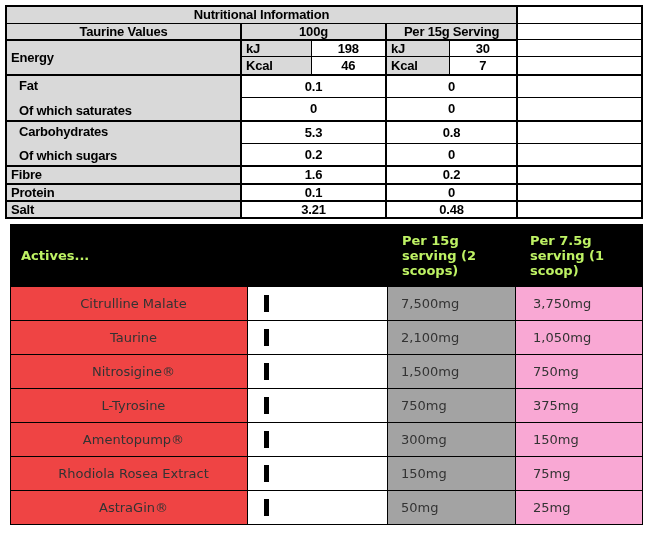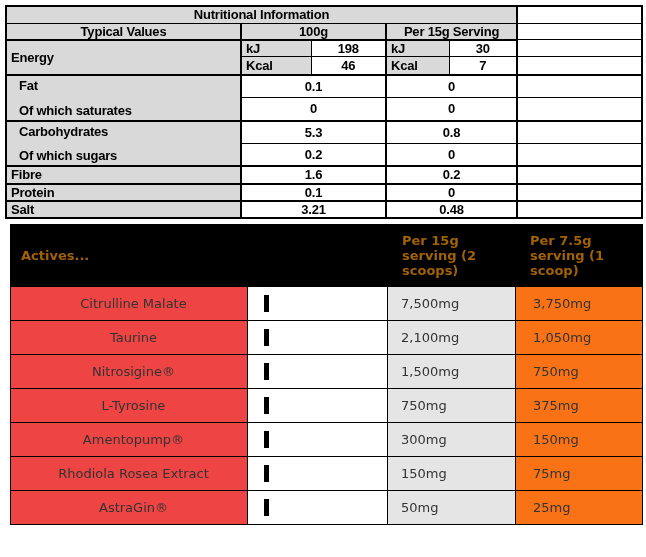--- a/index.html
+++ b/index.html
@@ -25,28 +25,28 @@
   .lbl2 .top-lbl { position:absolute; top:2px; left:12px; white-space:nowrap; }
   .lbl2 .bot-lbl { position:absolute; bottom:2px; left:12px; white-space:nowrap; }
 
   
   .actives {
     position:absolute; top:224px; left:10px; width:632px;
     font-family:"DejaVu Sans", sans-serif; font-size:13px; color:#333;
   }
   .actives td, .actives th { border:1px solid #000; vertical-align:middle; text-align:left; }
   .actives .hdr th {
-    background:#000; color:#a16207; font-weight:bold; border:1px solid #000;
+    background:#000; color:#bef264; font-weight:bold; border:1px solid #000;
     line-height:15px; padding:6px 28px 6px 14px;
   }
   .actives .hdr th.first { padding-left:10px;margin-left:16px; }
   .actives td.name { padding-left:10px; background:#ef4444;text-align:center; }
   .actives td.mark { padding-left:16px; background:#fff; }
-  .actives td.v15 { padding-left:13px; background:#e5e5e5; }
-  .actives td.v75 { padding-left:17px; background:#f97316; }
+  .actives td.v15 { padding-left:13px; background:#a3a3a3; }
+  .actives td.v75 { padding-left:17px; background:#f9a8d4; }
   .bar { display:inline-block; width:5px; height:17px; background:#000; vertical-align:middle; }
 </style>
 </head>
 <body>
 
 <div class="page">
 
   <table class="nutri">
     <colgroup>
       <col style="width:235px">
@@ -57,21 +57,21 @@
         <col style="width:125px">
     </colgroup>
 
     <tbody>
         <tr style="height:17px">
       <td colspan="5" class="gray center rb2">Nutritional Information</td>
       <td></td>
     </tr>
 
     <tr style="height:16px">
-      <td class="gray center rb2 bb2">Typical Values</td>
+      <td class="gray center rb2 bb2">Taurine Values</td>
       <td colspan="2" class="gray center rb2 bb2">100g</td>
       <td colspan="2" class="gray center rb2 bb2">Per 15g Serving</td>
       <td></td>
     </tr>
 
     <tr style="height:17px">
       <td rowspan="2" class="gray rb2 bb2">Energy</td>
       <td class="gray">kJ</td>
       <td class="val rb2">198</td>
       <td class="gray">kJ</td>

